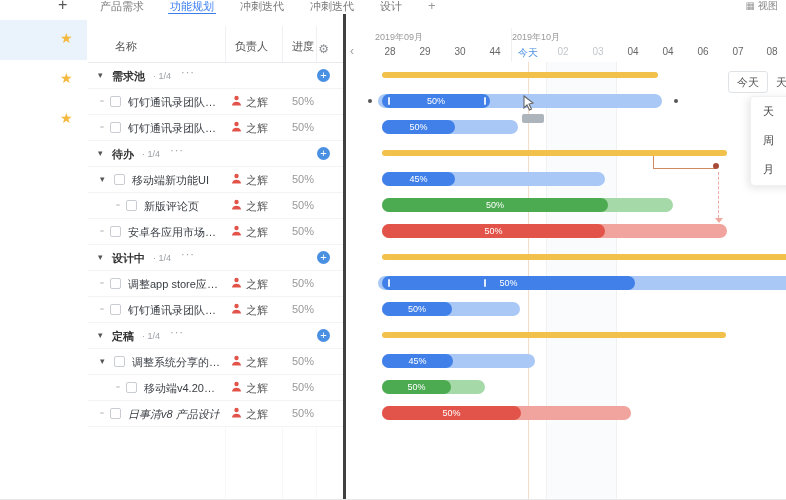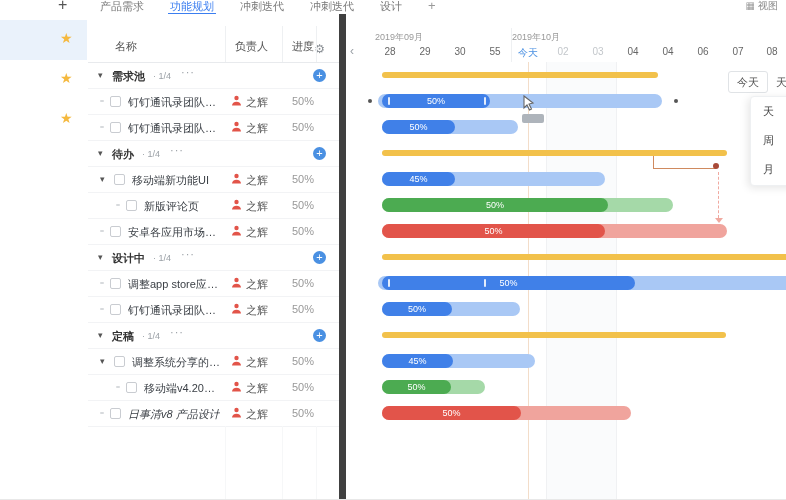--- a/index.html
+++ b/index.html
@@ -14,21 +14,21 @@
   .rail-item .star{position:absolute;left:60px;top:11px;font-size:14px;color:#f5b93f;line-height:14px;}
   
   .tabbar{position:absolute;left:88px;top:0;right:0;height:14px;border-bottom:5px solid #a16207;background:#fff;}
   .tabs{display:flex;padding-left:10px;}
   .tab{margin-right:22px;padding:0 2px 1px 2px;color:#777;line-height:12px;font-size:11px;cursor:pointer;white-space:nowrap;}
   .tab.active{color:#3b7ef0;border-bottom:2px solid #3b7ef0;}
   .tab.addtab{color:#999;font-size:13px;}
   .view-btn{position:absolute;right:8px;top:0;color:#888;font-size:10px;line-height:12px;}
   .view-btn .g{font-size:10px;margin-right:3px;color:#999;}
   
-  .table{position:absolute;left:88px;top:14px;width:258px;bottom:0;background:#fff;border-right:7px solid #404040;box-sizing:border-box;}
+  .table{position:absolute;left:88px;top:14px;width:258px;bottom:0;background:#fff;border-right:3px solid #404040;box-sizing:border-box;}
   .t-head{position:relative;height:48px;border-bottom:1px solid #e8eaed;}
   .t-head .h{position:absolute;bottom:8px;color:#555;font-size:11px;}
   .t-head .h.name{left:27px;}
   .t-head .h.owner{left:147px;text-align:center;}
   .t-head .h.progress{left:204px;}
   .t-head .gear{position:absolute;right:14px;bottom:6px;color:#8a8f94;font-size:12px;cursor:pointer;}
   .t-head .vline{position:absolute;top:12px;bottom:0;width:1px;background:#eef0f2;}
   .t-rows{position:relative;}
   .t-row{position:relative;height:26px;border-bottom:1px solid #f2f3f5;box-sizing:border-box;}
   .t-row .caret{position:absolute;top:7px;color:#555;font-size:9px;cursor:pointer;}
@@ -286,21 +286,21 @@
 
   <div class="gantt">
     <div class="g-collapse">‹</div>
     <div class="g-head" id="g-head">
         <div class="g-month" style="left: 17px;">2019年09月</div>
         <div class="g-month" style="left: 154px;">2019年10月</div>
         <div class="g-msep" style="left: 153px;"></div>
         <div class="g-day" style="left: 32px;">28</div>
         <div class="g-day" style="left: 67px;">29</div>
         <div class="g-day" style="left: 102px;">30</div>
-        <div class="g-day" style="left: 137px;">55</div>
+        <div class="g-day" style="left: 137px;">44</div>
         <div class="g-day today" style="left: 170px;">今天</div>
         <div class="g-day muted" style="left: 205px;">02</div>
         <div class="g-day muted" style="left: 240px;">03</div>
         <div class="g-day" style="left: 275px;">04</div>
         <div class="g-day" style="left: 310px;">04</div>
         <div class="g-day" style="left: 345px;">06</div>
         <div class="g-day" style="left: 380px;">07</div>
         <div class="g-day" style="left: 414px;">08</div>
       </div>
     <div class="g-body" id="g-body">

